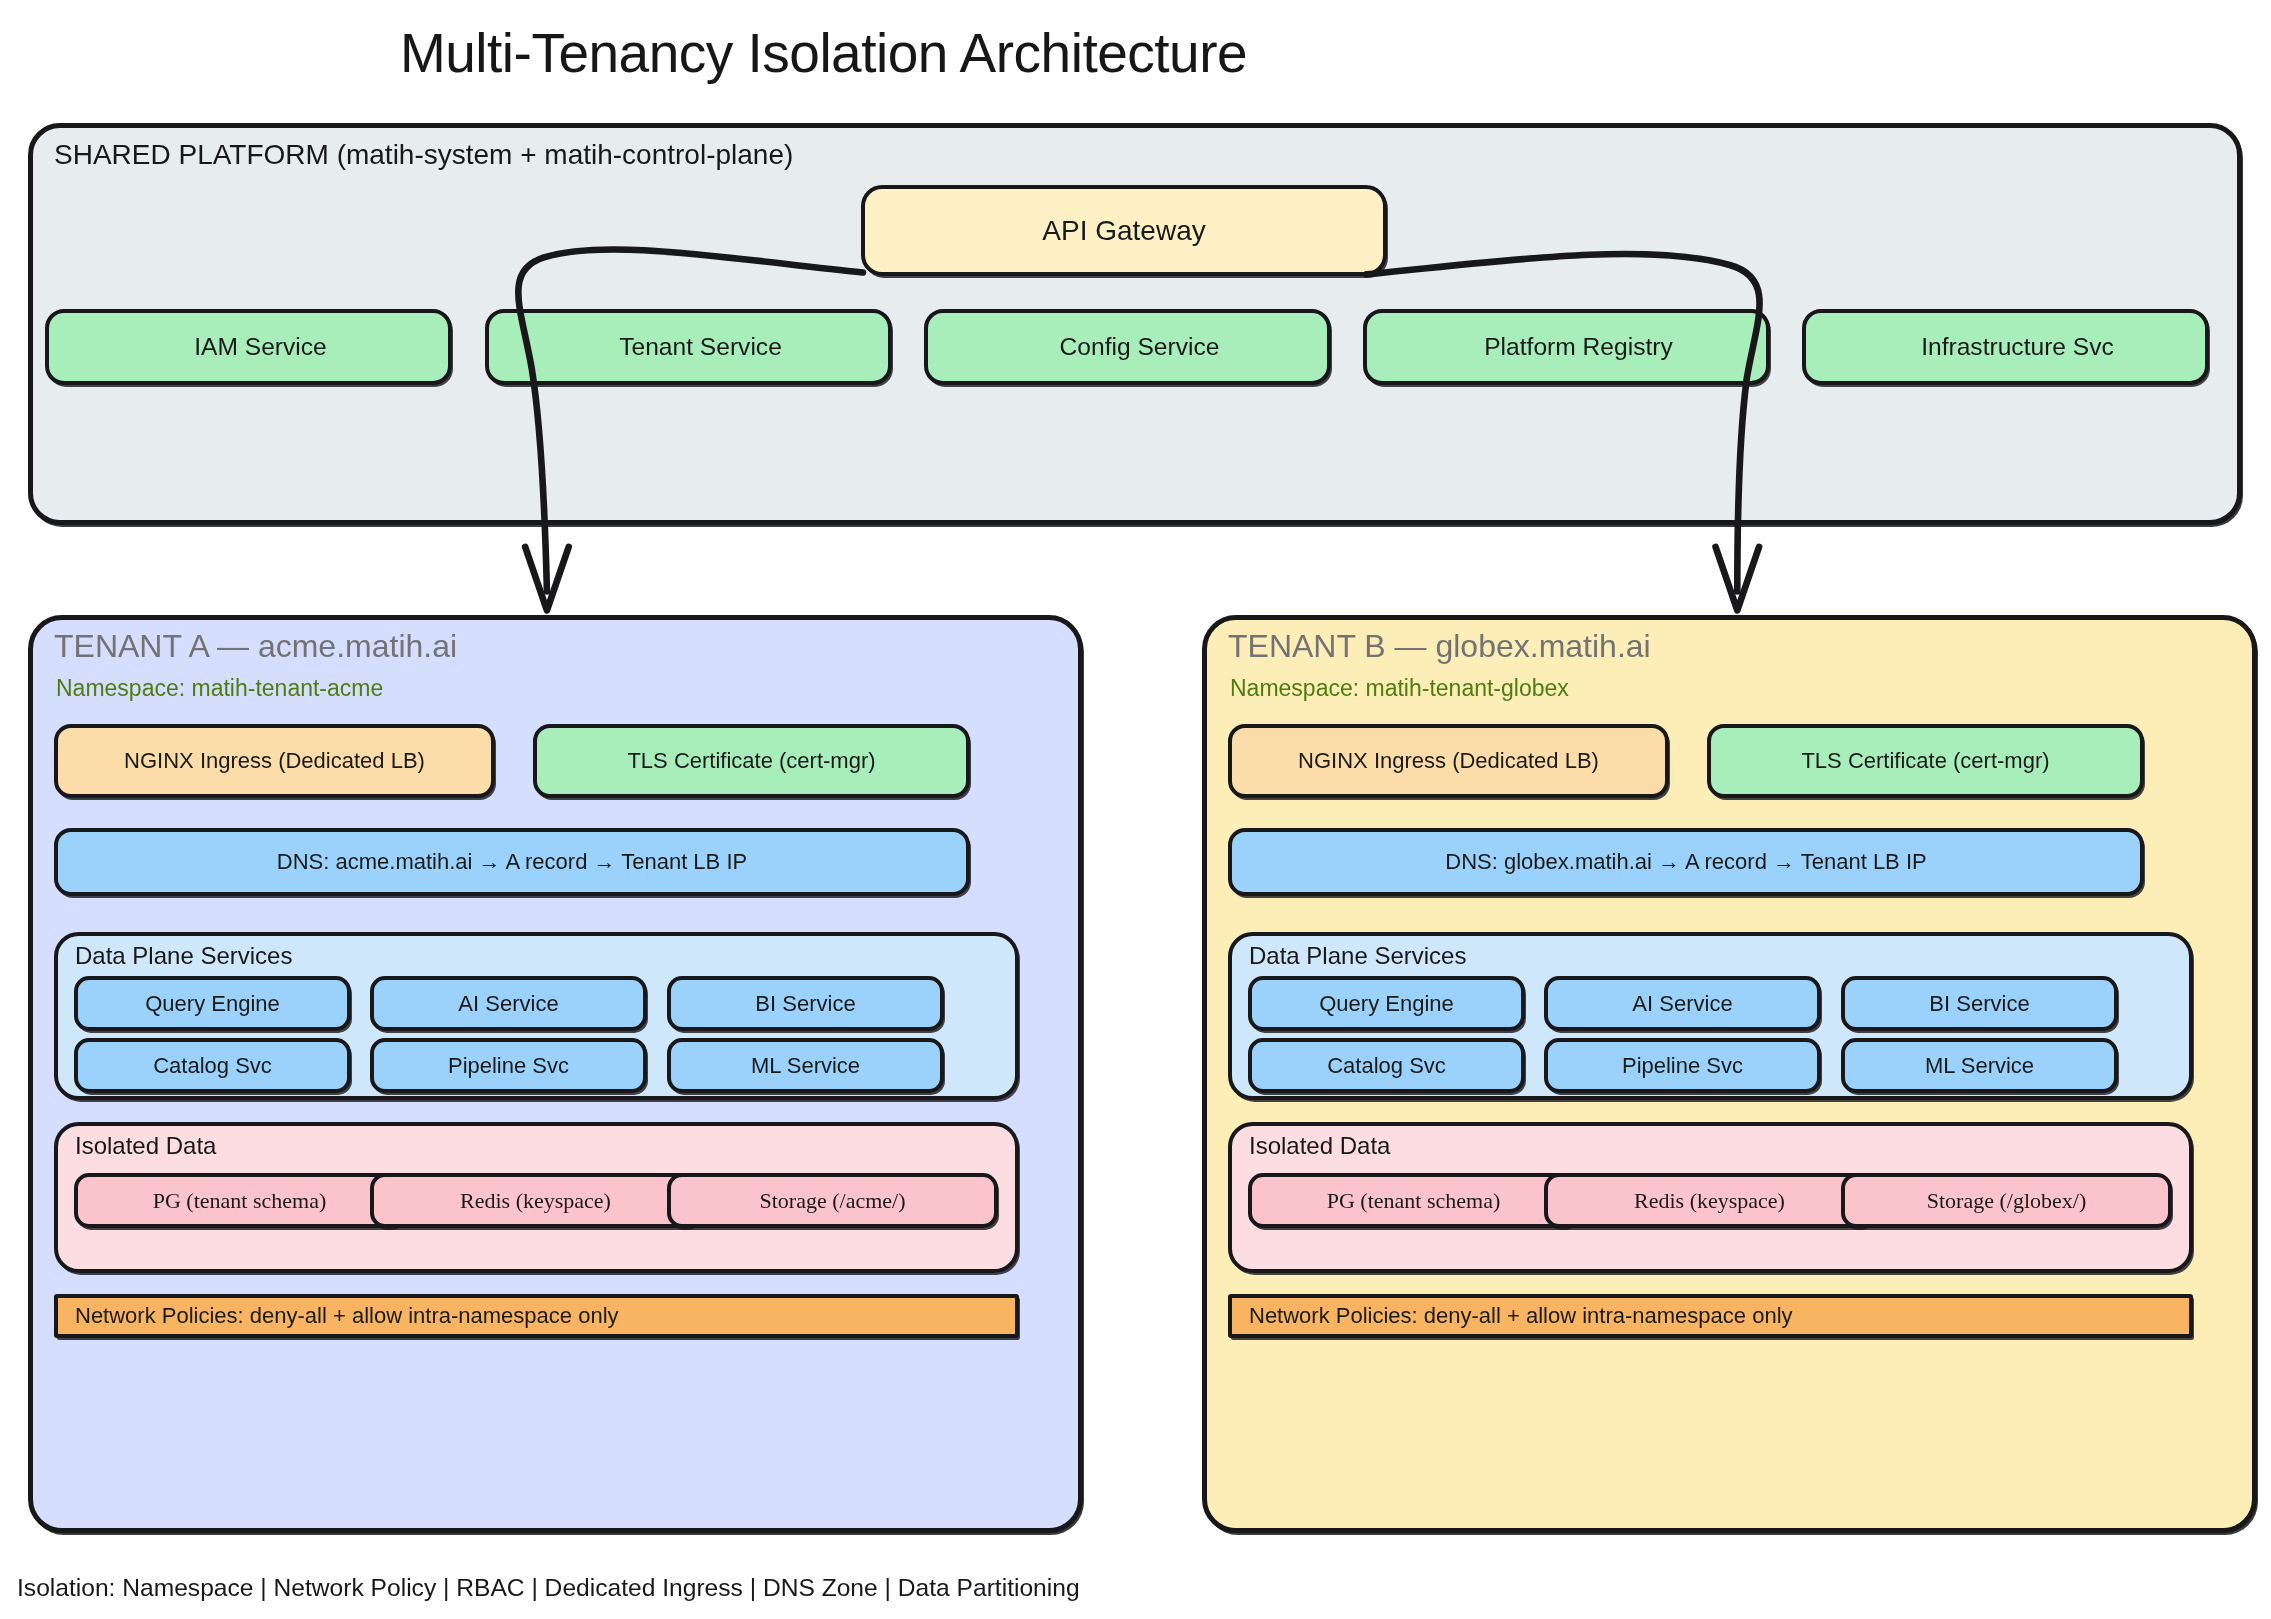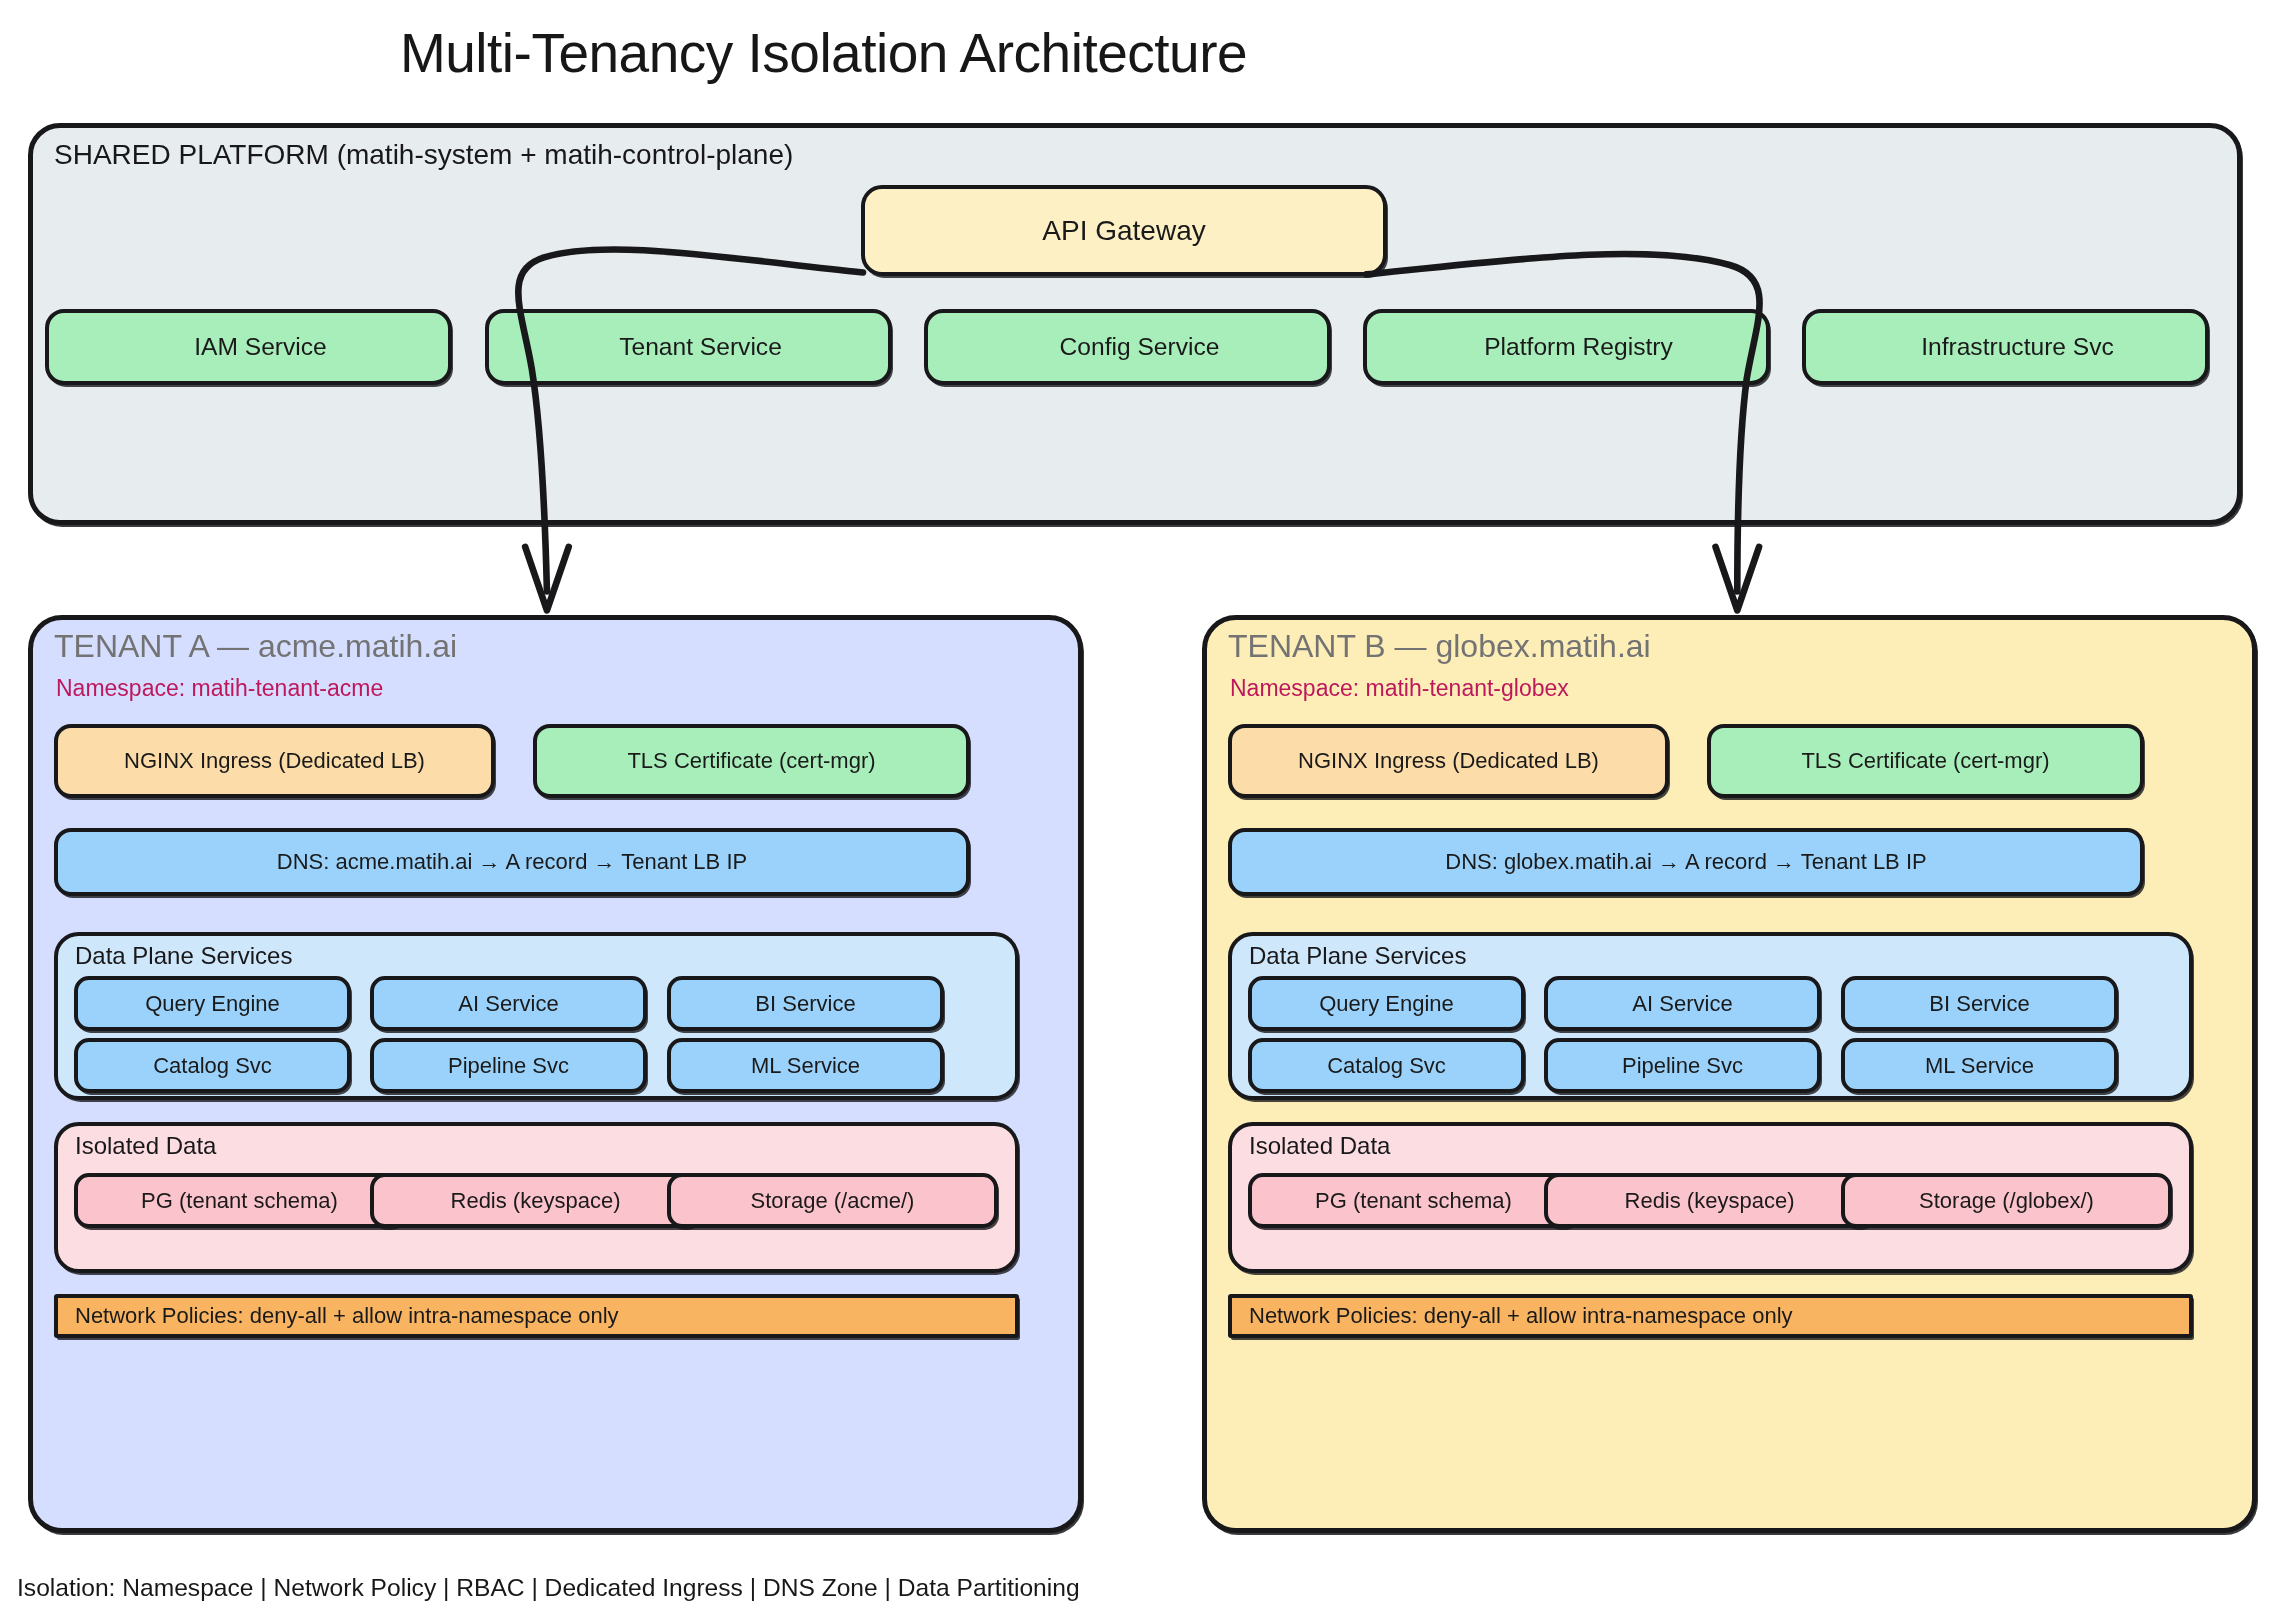--- a/index.html
+++ b/index.html
@@ -118,21 +118,21 @@
     top: 7.6px;
     font-size: 32px;
     color: #737373;
     white-space: nowrap;
   }
   .tenant-namespace {
     position: absolute;
     left: 23px;
     top: 55px;
     font-size: 23px;
-    color: #be185d;
+    color: #4d7c0f;
     white-space: nowrap;
   }
 
   
   .ingress-box {
     left: 21px;
     top: 104px;
     width: 441px;
     height: 74px;
     background: #fcdca8;
@@ -202,20 +202,21 @@
     height: 151px;
     background: #fbdde2;
   }
   .id-cell {
     top: 47px;
     width: 331px;
     height: 55px;
     background: #fbc3cb;
     font-size: 22px;
     border-radius: 15px;
+    font-family: Liberation Serif, serif;
   }
   .id-col1 { left: 16px; }
   .id-col2 { left: 312px; }
   .id-col3 { left: 609px; }
 
   
   .netpol-box {
     left: 21px;
     top: 674px;
     width: 965px;

